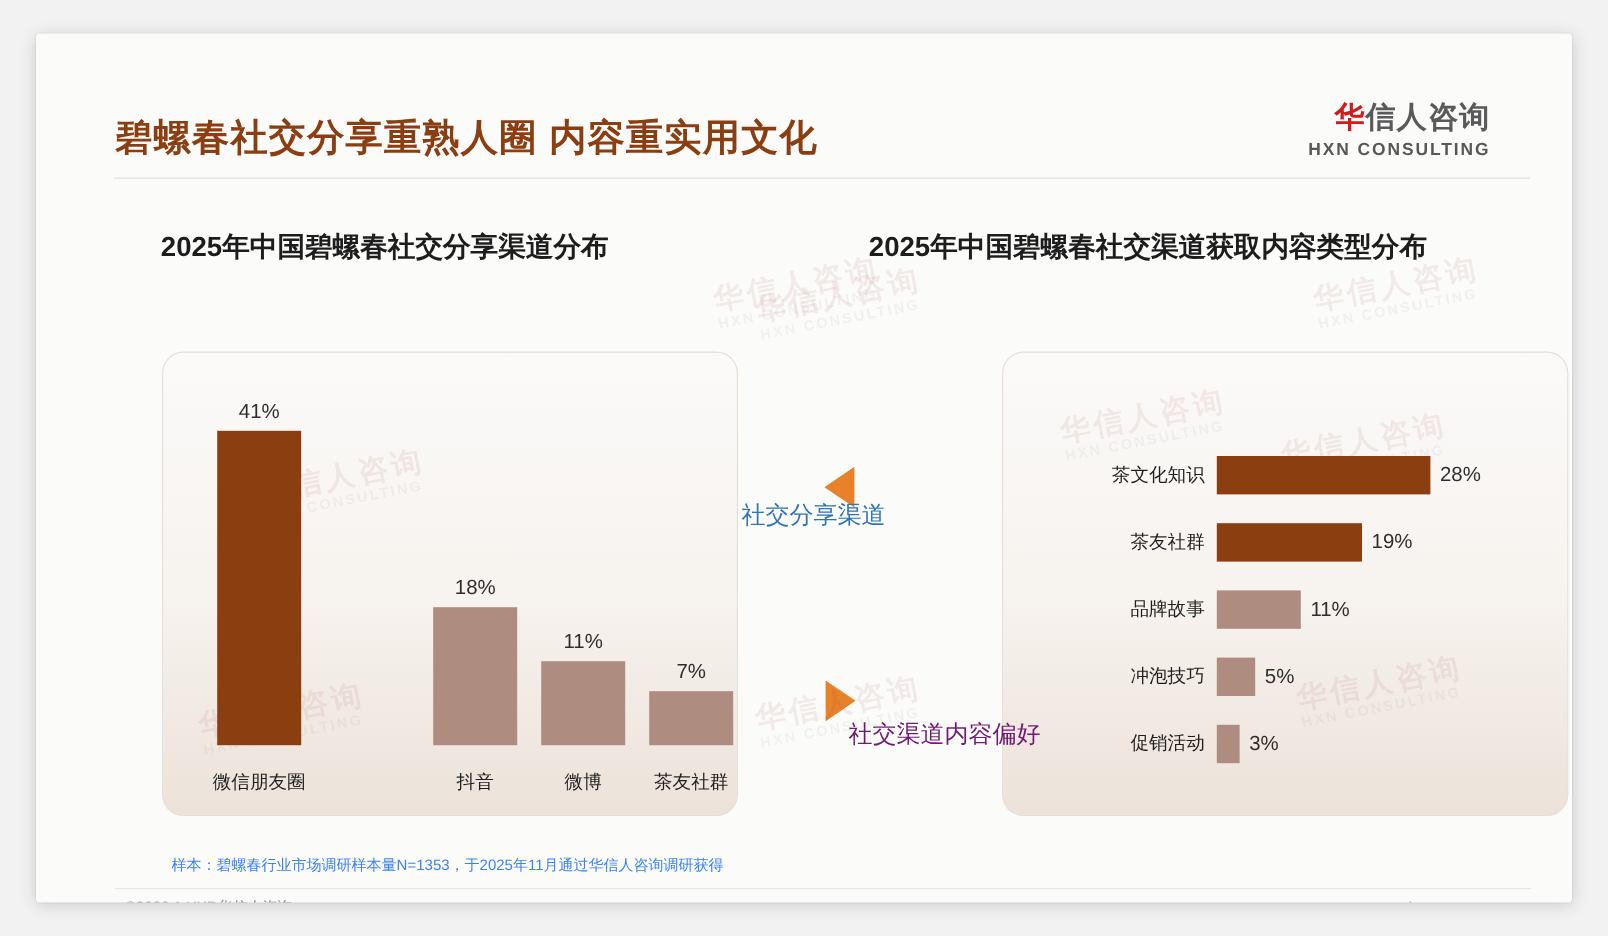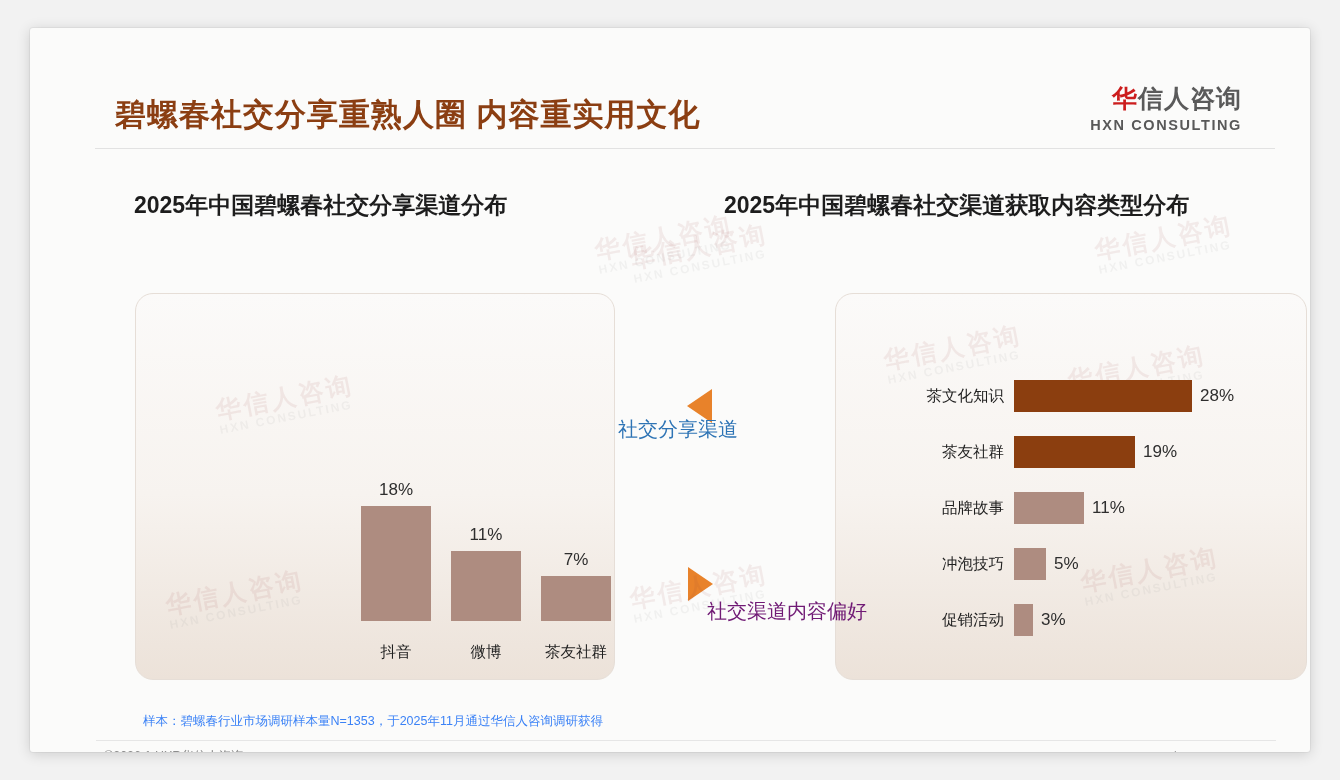--- a/index.html
+++ b/index.html
@@ -35,21 +35,20 @@
   }
   .slide-title {
     position: absolute;
     left: 66px;
     top: 66px;
     font-size: 31px;
     font-weight: bold;
     color: #8B3E12;
     letter-spacing: 1px;
     white-space: nowrap;
-    margin-left: 19px;
   }
 
   .logo {
     position: absolute;
     right: 68px;
     top: 58px;
     text-align: right;
     line-height: 1;
   }
   .logo-cn {
@@ -265,20 +264,25 @@
   <div class="panel" id="panel-left">
     <div class="wm" style="left:80px; top:90px;">
       <div class="wm-cn">华信人咨询</div>
       <div class="wm-en">HXN CONSULTING</div>
     </div>
     <div class="wm" style="left:30px; top:285px;">
       <div class="wm-cn">华信人咨询</div>
       <div class="wm-en">HXN CONSULTING</div>
     </div>
     <div class="vbars" id="vbars">
+        <div class="vbar-group" style="left: 45px; height: 262px;">
+          <div class="vbar-val" style="bottom: 268px;">41%</div>
+          <div class="vbar" style="height: 262px; background: rgb(139, 62, 15);"></div>
+          <div class="vbar-cat">微信朋友圈</div>
+        </div>
         <div class="vbar-group" style="left: 225px; height: 115px;">
           <div class="vbar-val" style="bottom: 121px;">18%</div>
           <div class="vbar" style="height: 115px; background: rgb(174, 140, 128);"></div>
           <div class="vbar-cat">抖音</div>
         </div>
         <div class="vbar-group" style="left: 315px; height: 70px;">
           <div class="vbar-val" style="bottom: 76px;">11%</div>
           <div class="vbar" style="height: 70px; background: rgb(174, 140, 128);"></div>
           <div class="vbar-cat">微博</div>
         </div>

